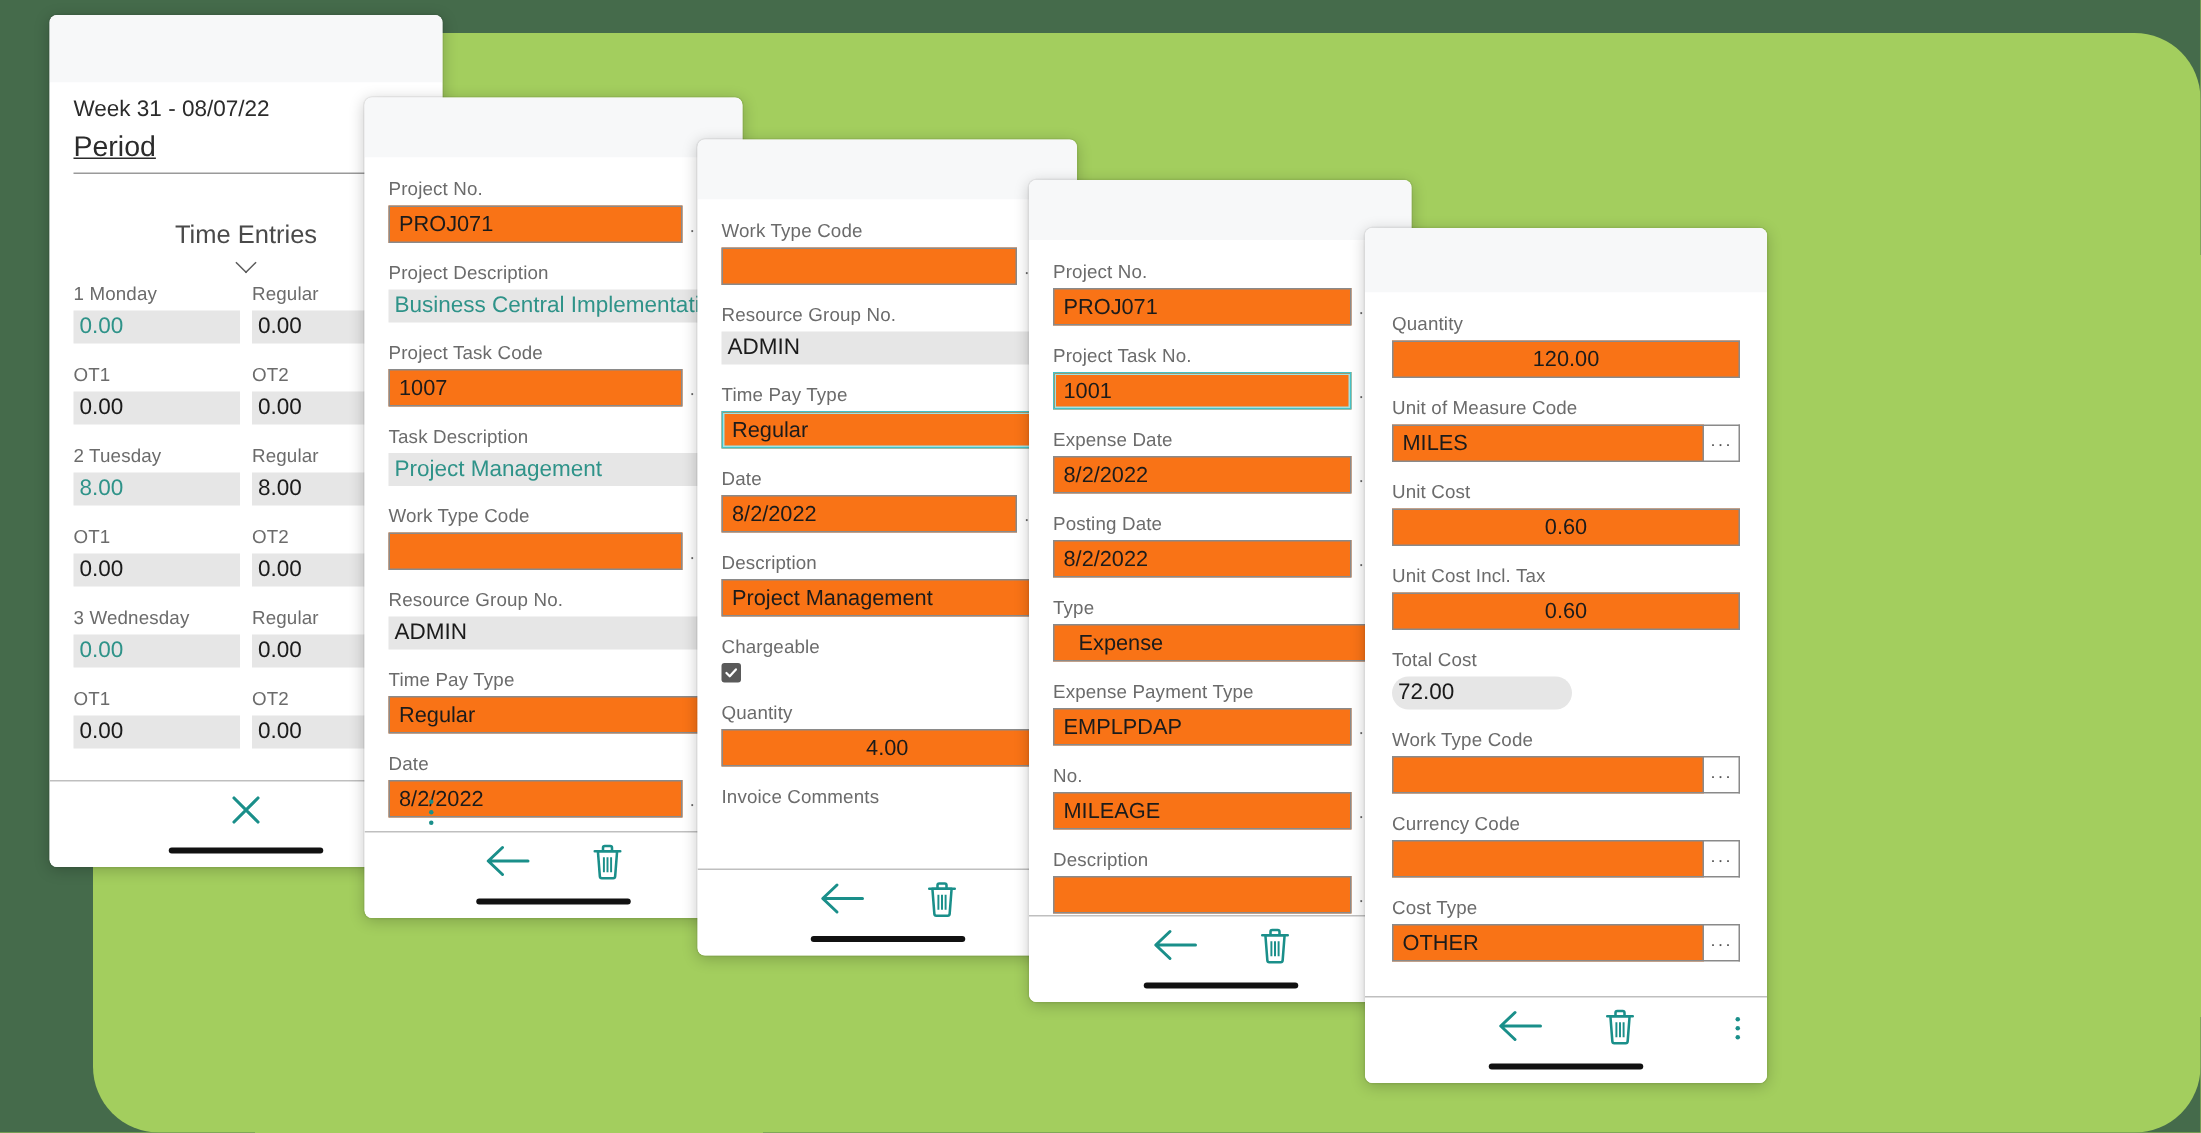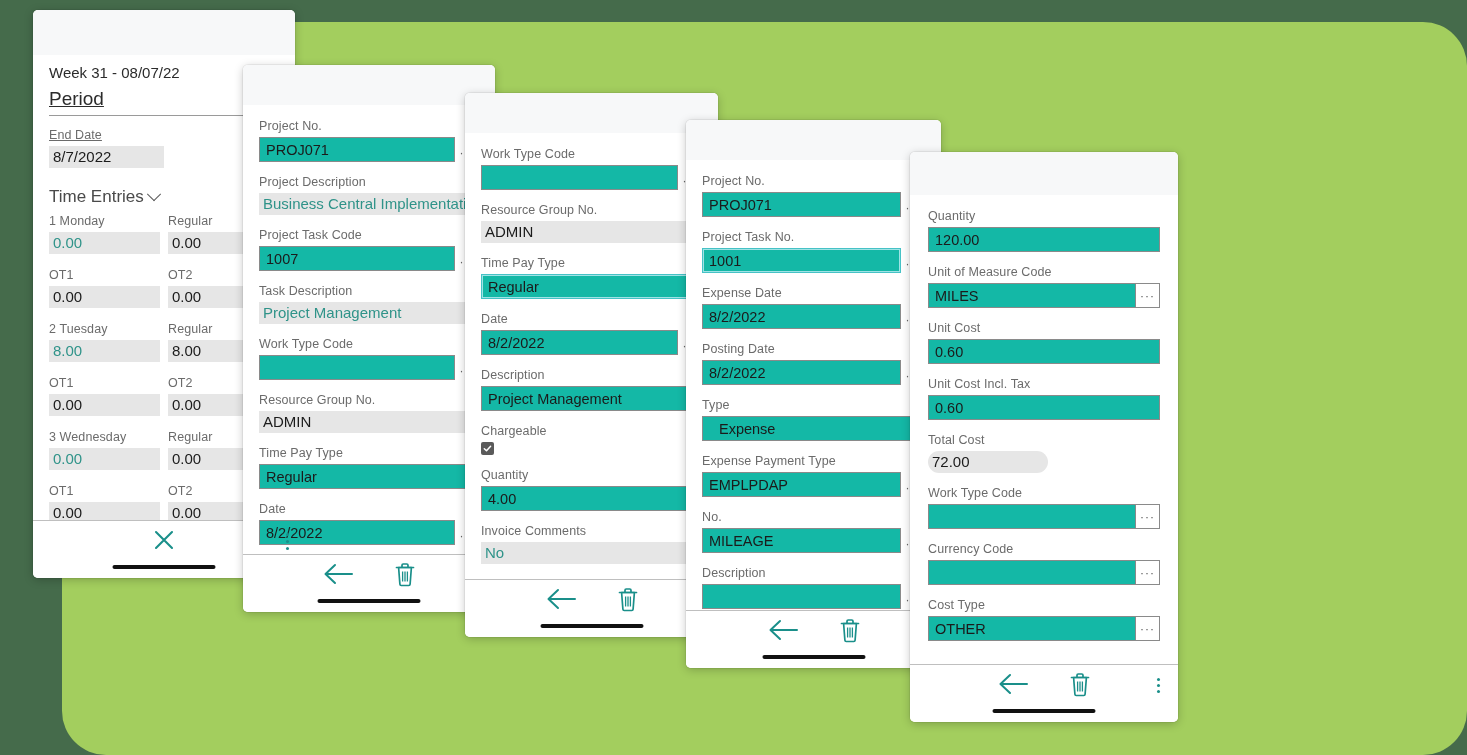--- a/index.html
+++ b/index.html
@@ -74,26 +74,26 @@
   
   .fld{margin-top:13px;}
   .fld:first-child{margin-top:0;}
   .lbl{
     font-size:12.5px;color:#6b6b6b;letter-spacing:.1px;
     line-height:15px;margin-bottom:3px;white-space:nowrap;
   }
   .lbl.ul{text-decoration:underline;}
   .boxrow{display:flex;align-items:stretch;}
   .box{
-    flex:1 1 auto;border:1px solid #8a8a8a;background:#14b8a6;
+    flex:1 1 auto;border:1px solid #8a8a8a;background:#f97316;
     height:25px;line-height:24px;
     font-size:14.5px;color:#1b1b1b;
     padding:0 6px;box-sizing:border-box;white-space:nowrap;overflow:hidden;
   }
-  .box.num{text-align:left;}
+  .box.num{text-align:center;}
   .box.focus{border:1px solid #46c2c6;box-shadow:inset 0 0 0 1px #9fe3e5;}
   .ellip{
     flex:0 0 24px;border:1px solid #8a8a8a;border-left:none;background:#fff;
     display:flex;align-items:center;justify-content:center;
     font-size:12px;color:#555;letter-spacing:1px;
     height:25px;box-sizing:border-box;
   }
   .ellip-flat{
     flex:0 0 24px;display:flex;align-items:flex-end;justify-content:center;
     font-size:12px;color:#666;letter-spacing:1px;height:25px;padding-bottom:2px;box-sizing:border-box;
@@ -134,27 +134,23 @@
   </div>
 
   <div class="card" style="left:4px;top:10px;width:262px;height:568px;margin-left:29px;">
     <div class="card-head" style="height:45px;"></div>
     <div class="card-body" style="padding-top:8px;">
       <div class="sm-title">Week 31 - 08/07/22</div>
       <div class="sect-title" style="margin-top:4px;text-decoration:underline;">Period</div>
       <div class="hr"></div>
 
       <div class="fld grid2" style="margin-top:12px;">
-        <div>
-          <div class="lbl ul">End Date</div>
-          <div class="flat">8/7/2022</div>
-        </div>
-      </div>
-
-      <div class="fld grp" style="margin-top:18px;">
+      </div>
+
+      <div class="fld grp" style="margin-top:18px;flex-direction:column;">
         <span>Time Entries</span>
         <span class="chev"></span>
       </div>
 
       <div class="fld grid2" style="margin-top:6px;">
         <div style="padding-right:8px;">
           <div class="lbl">1 Monday</div>
           <div class="flat teal">0.00</div>
         </div>
         <div>
@@ -368,21 +364,20 @@
 
       <div class="fld">
         <div class="lbl">Quantity</div>
         <div class="boxrow">
           <div class="box num" style="width:100%;">4.00</div>
         </div>
       </div>
 
       <div class="fld">
         <div class="lbl">Invoice Comments</div>
-        <div class="flat teal wide">No</div>
       </div>
     </div>
     <div class="card-foot">
       <div class="foot-icons">
         <span>
           <svg class="ico" width="34" height="26" viewBox="0 0 34 26">
             <path d="M31 13 H5 M14 4 L4.5 13 L14 22" stroke="#1a8f8a" stroke-width="2" fill="none" stroke-linecap="round" stroke-linejoin="round"></path>
           </svg>
         </span>
         <span>

